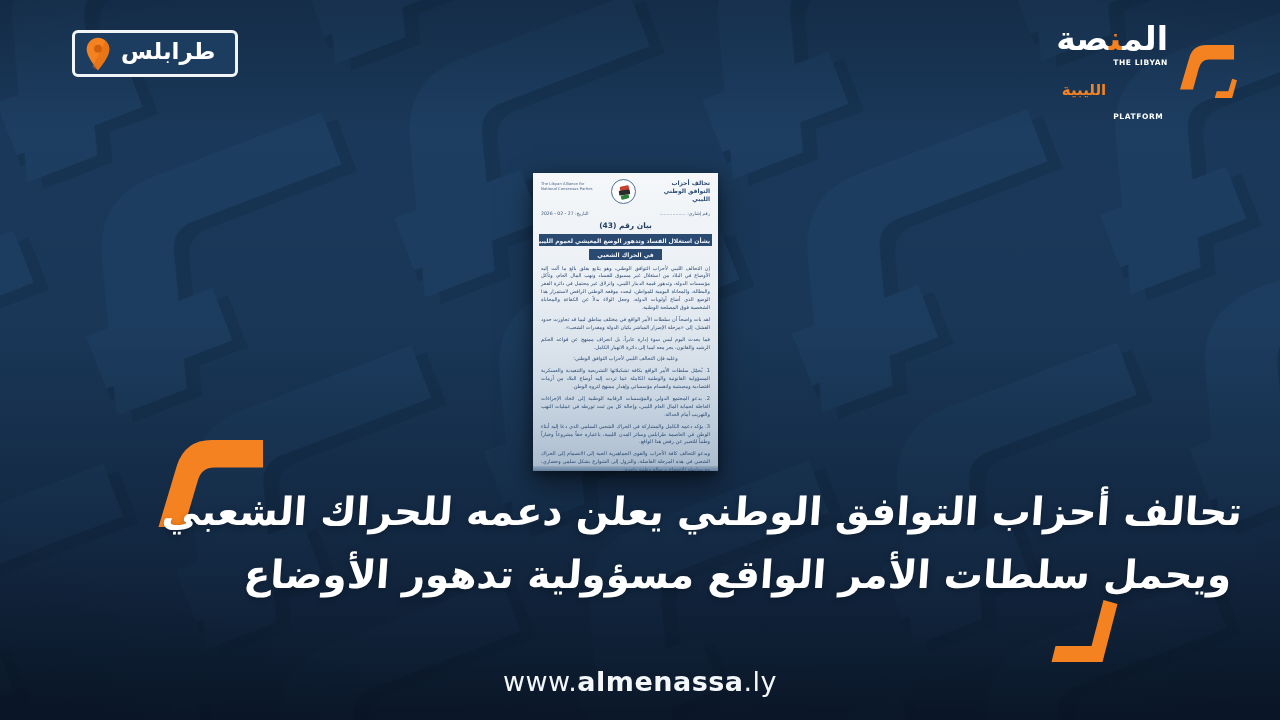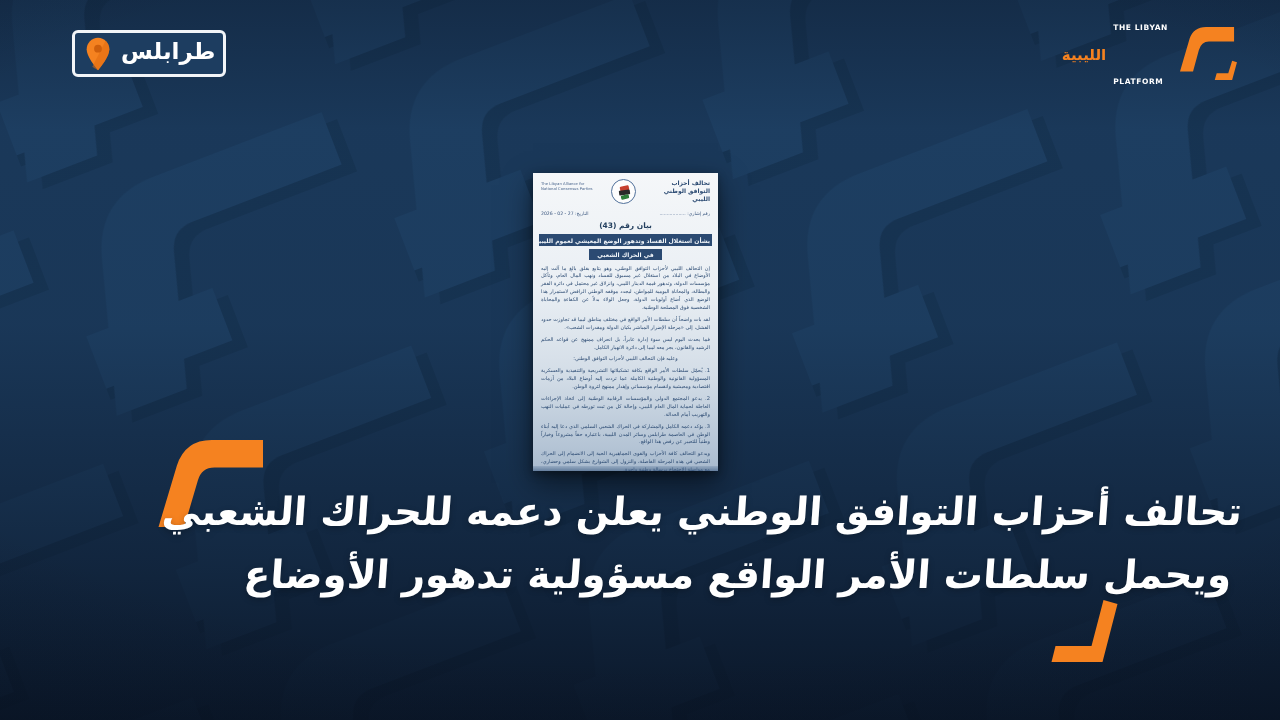--- a/index.html
+++ b/index.html
@@ -14,21 +14,21 @@
         rgba(13,28,48,.10) 45%, rgba(10,21,38,.55) 78%, rgba(7,15,29,.82) 100%);
   }
   .bg-vignette { position:absolute; inset:0;
     background:
       radial-gradient(115% 90% at 50% 42%, rgba(0,0,0,0) 55%, rgba(5,12,24,.35) 100%);
   }
 
   
   .loc-badge { position:absolute; left:72px; top:30px; height:47px; min-width:153px;
     border:3px solid #f2f5f8; border-radius:6px; background:#1d3d60;
-    display:flex; align-items:center; gap:10px; padding:0 8px 0 10px; }
+    display:flex; align-items:center; gap:10px; padding:0 20px 0 10px; }
   .loc-badge .pin { width:26px; height:34px; flex:0 0 auto; }
   .loc-badge .loc-text { color:#fff; font-weight:bold; font-size:23px; line-height:1;
     padding-bottom:4px; }
 
   
   .logo { position:absolute; top:22px; right:42px; display:flex; align-items:center; gap:10px; direction:ltr; }
   .logo-text { display:flex; flex-direction:column; align-items:flex-end; }
   .logo-ar-main { font-size:33px; font-weight:bold; color:#ffffff; line-height:1.05; letter-spacing:0px; }
   .logo-ar-main .orange { color:#f58220; }
   .logo-sub { display:flex; align-items:center; gap:7px; margin-top:1px; }
@@ -109,20 +109,21 @@
     <svg class="pin" viewBox="0 0 36 48">
       <path d="M18,1 C9,1 2,8.4 2,17.4 C2,29 18,47 18,47 C18,47 34,29 34,17.4 C34,8.4 27,1 18,1 Z" fill="#f58220"></path>
       <path d="M18,47 C18,47 34,29 34,17.4 C34,12.5 32,8.2 28.7,5.3 L10,42 C14.3,45.2 18,47 18,47 Z" fill="#e06b10" opacity=".55"></path>
       <circle cx="18" cy="16.5" r="5.5" fill="#cf5f0c"></circle>
     </svg>
     <span class="loc-text">طرابلس</span>
   </div>
 
   <div class="logo">
     <div class="logo-text">
+      <div class="logo-ar-main" dir="rtl"><span>الم</span>‍<span class="orange">ن</span>‍<span>صة</span></div>
       <div class="logo-sub">
         <span class="logo-ar-sub">الليبية</span>
         <span class="logo-en">
           <span>THE LIBYAN</span>
           <span>PLATFORM</span>
         </span>
       </div>
     </div>
     <svg class="logo-mark" viewBox="0 0 62 58">
       <path d="M2,47 L12,13 Q16,1 29,1 L58,1 L58,16 L32,16 Q24,16 21.5,25 L15.5,47 Z" fill="#f58220"></path>
@@ -170,14 +171,17 @@
 
   <div class="headline" dir="rtl">
     <div class="line">تحالف أحزاب التوافق الوطني يعلن دعمه للحراك الشعبي</div>
     <div class="line">ويحمل سلطات الأمر الواقع مسؤولية تدهور الأوضاع</div>
   </div>
 
   <svg class="quote-close" viewBox="0 0 70 62">
     <path d="M2,62 L6,46 L42,46 L54,0 L68,4 L53,62 Z" fill="#f58220"></path>
   </svg>
 
+  <div class="website">
+    <span>www.</span><span class="bold">almenassa</span><span>.ly</span>
+  </div>
 
 </div>
 
 </body></html>

